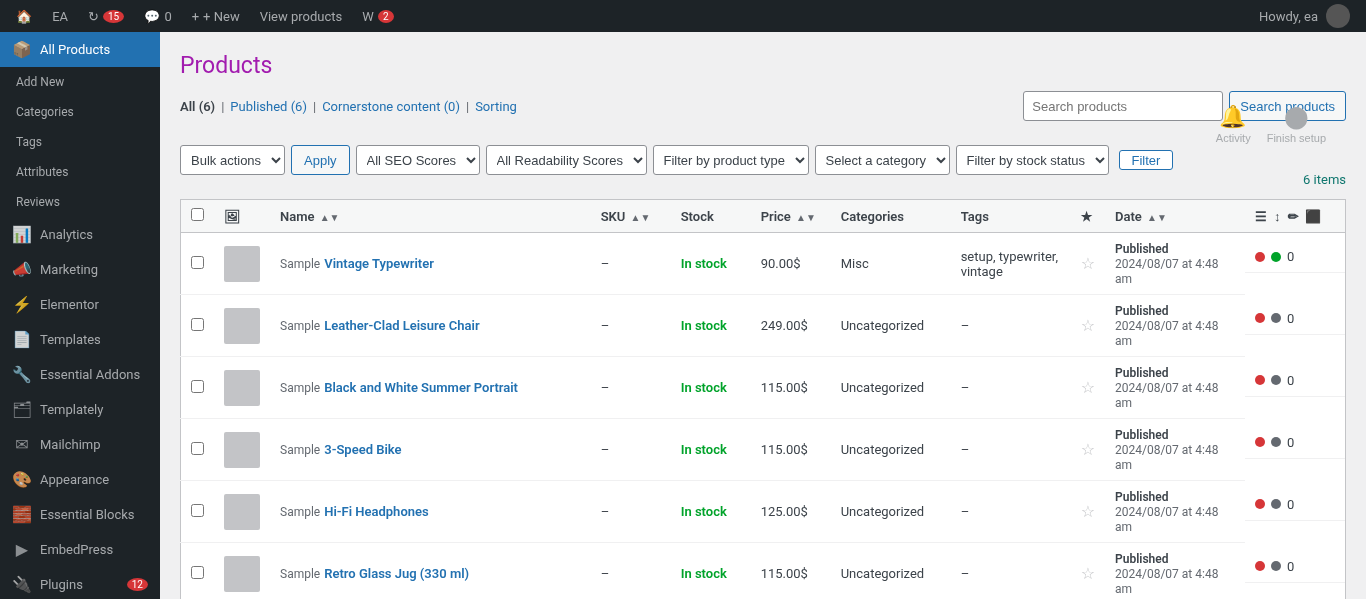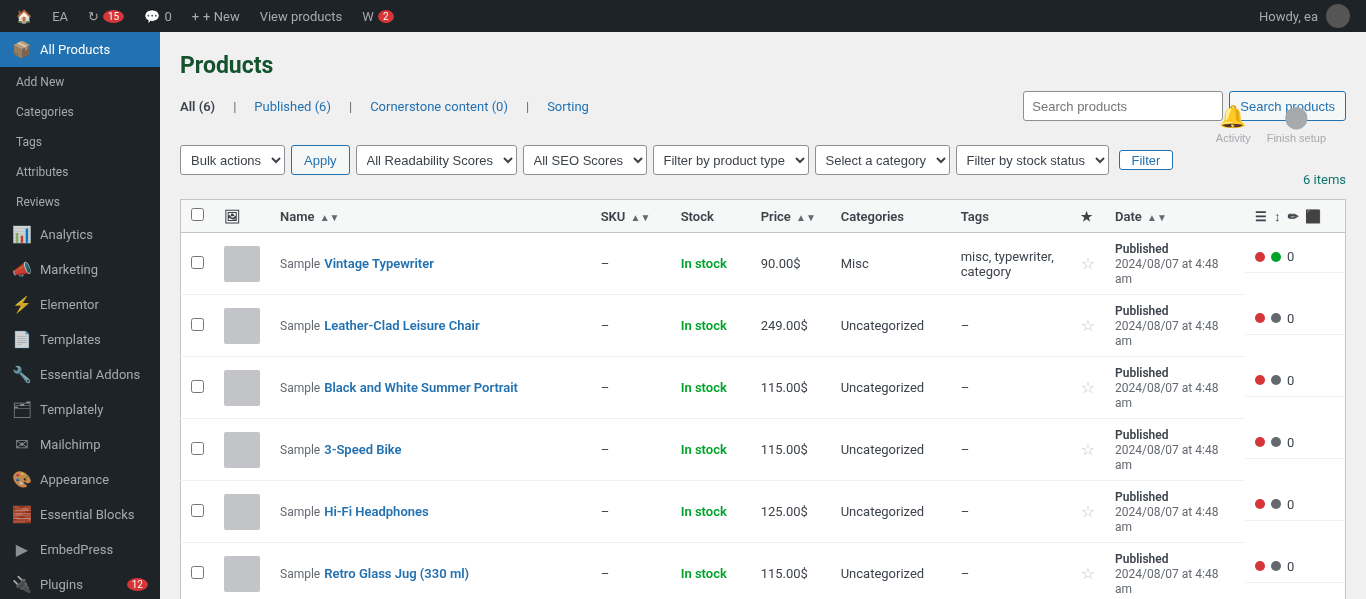--- a/index.html
+++ b/index.html
@@ -45,24 +45,24 @@
     .sidebar-item.sub { padding-left: 16px; font-size: 12px; }
     .sidebar-icon { font-size: 16px; width: 20px; text-align: center; opacity: 0.8; }
     .sidebar-badge {
       background: #d63638; color: #fff; border-radius: 50%;
       font-size: 10px; padding: 1px 5px; margin-left: auto;
     }
 
     
     #main { flex: 1; padding: 20px 20px 20px 20px; background: #f0f0f1; overflow: auto; }
 
-    .page-title { font-size: 23px; font-weight: 700; margin-bottom: 12px; color: #14532d; }
-
-    
-    .tabs { display: flex; gap: 12px; margin-bottom: 12px; align-items: center; }
+    .page-title { font-size: 23px; font-weight: 400; margin-bottom: 12px; color: #a21caf; }
+
+    
+    .tabs { display: flex; gap: 0; margin-bottom: 12px; align-items: center; }
     .tab-link { font-size: 13px; color: #2271b1; text-decoration: none; cursor: pointer; }
     .tab-link.active { color: #3c434a; font-weight: 600; }
     .tab-sep { color: #646970; margin: 0 6px; }
 
     
     .toolbar { display: flex; align-items: center; gap: 6px; margin-bottom: 12px; flex-wrap: wrap; }
     .toolbar-select {
       height: 30px; border: 1px solid #8c8f94; border-radius: 3px; background: #fff;
       font-size: 13px; padding: 0 6px; cursor: pointer; color: #3c434a;
     }
@@ -274,25 +274,25 @@
         </div>
       </div>
 
       <div class="toolbar">
         <select class="toolbar-select">
           <option>Bulk actions</option>
         </select>
         <button class="toolbar-btn">Apply</button>
 
         <select class="toolbar-select">
+          <option>All SEO Scores</option>
+        </select>
+
+        <select class="toolbar-select">
           <option>All Readability Scores</option>
-        </select>
-
-        <select class="toolbar-select">
-          <option>All SEO Scores</option>
         </select>
 
         <select class="toolbar-select">
           <option>Filter by product type</option>
         </select>
 
         <select class="toolbar-select">
           <option>Select a category</option>
         </select>
 
@@ -346,21 +346,21 @@
     <td class="col-img">
       <div class="product-img-placeholder"></div>
     </td>
     <td class="col-name">
       <span class="sample-badge">Sample</span><a class="product-name">Vintage Typewriter</a>
     </td>
     <td class="col-sku">–</td>
     <td class="col-stock"><span class="stock-in">In stock</span></td>
     <td class="col-price">90.00$</td>
     <td class="col-cats">Misc</td>
-    <td class="col-tags">misc, typewriter, category</td>
+    <td class="col-tags">setup, typewriter, vintage</td>
     <td class="col-star">
       <span class="star-icon">☆</span>
     </td>
     <td class="col-date">
       <span class="pub-text">Published</span><br>
       <span class="date-text">2024/08/07 at 4:48 am</span>
     </td>
     <td class="col-icons" style="display:flex;align-items:center;gap:6px;padding-top:16px;">
       <span class="status-dot dot-red"></span>
       <span class="status-dot dot-green"></span>

